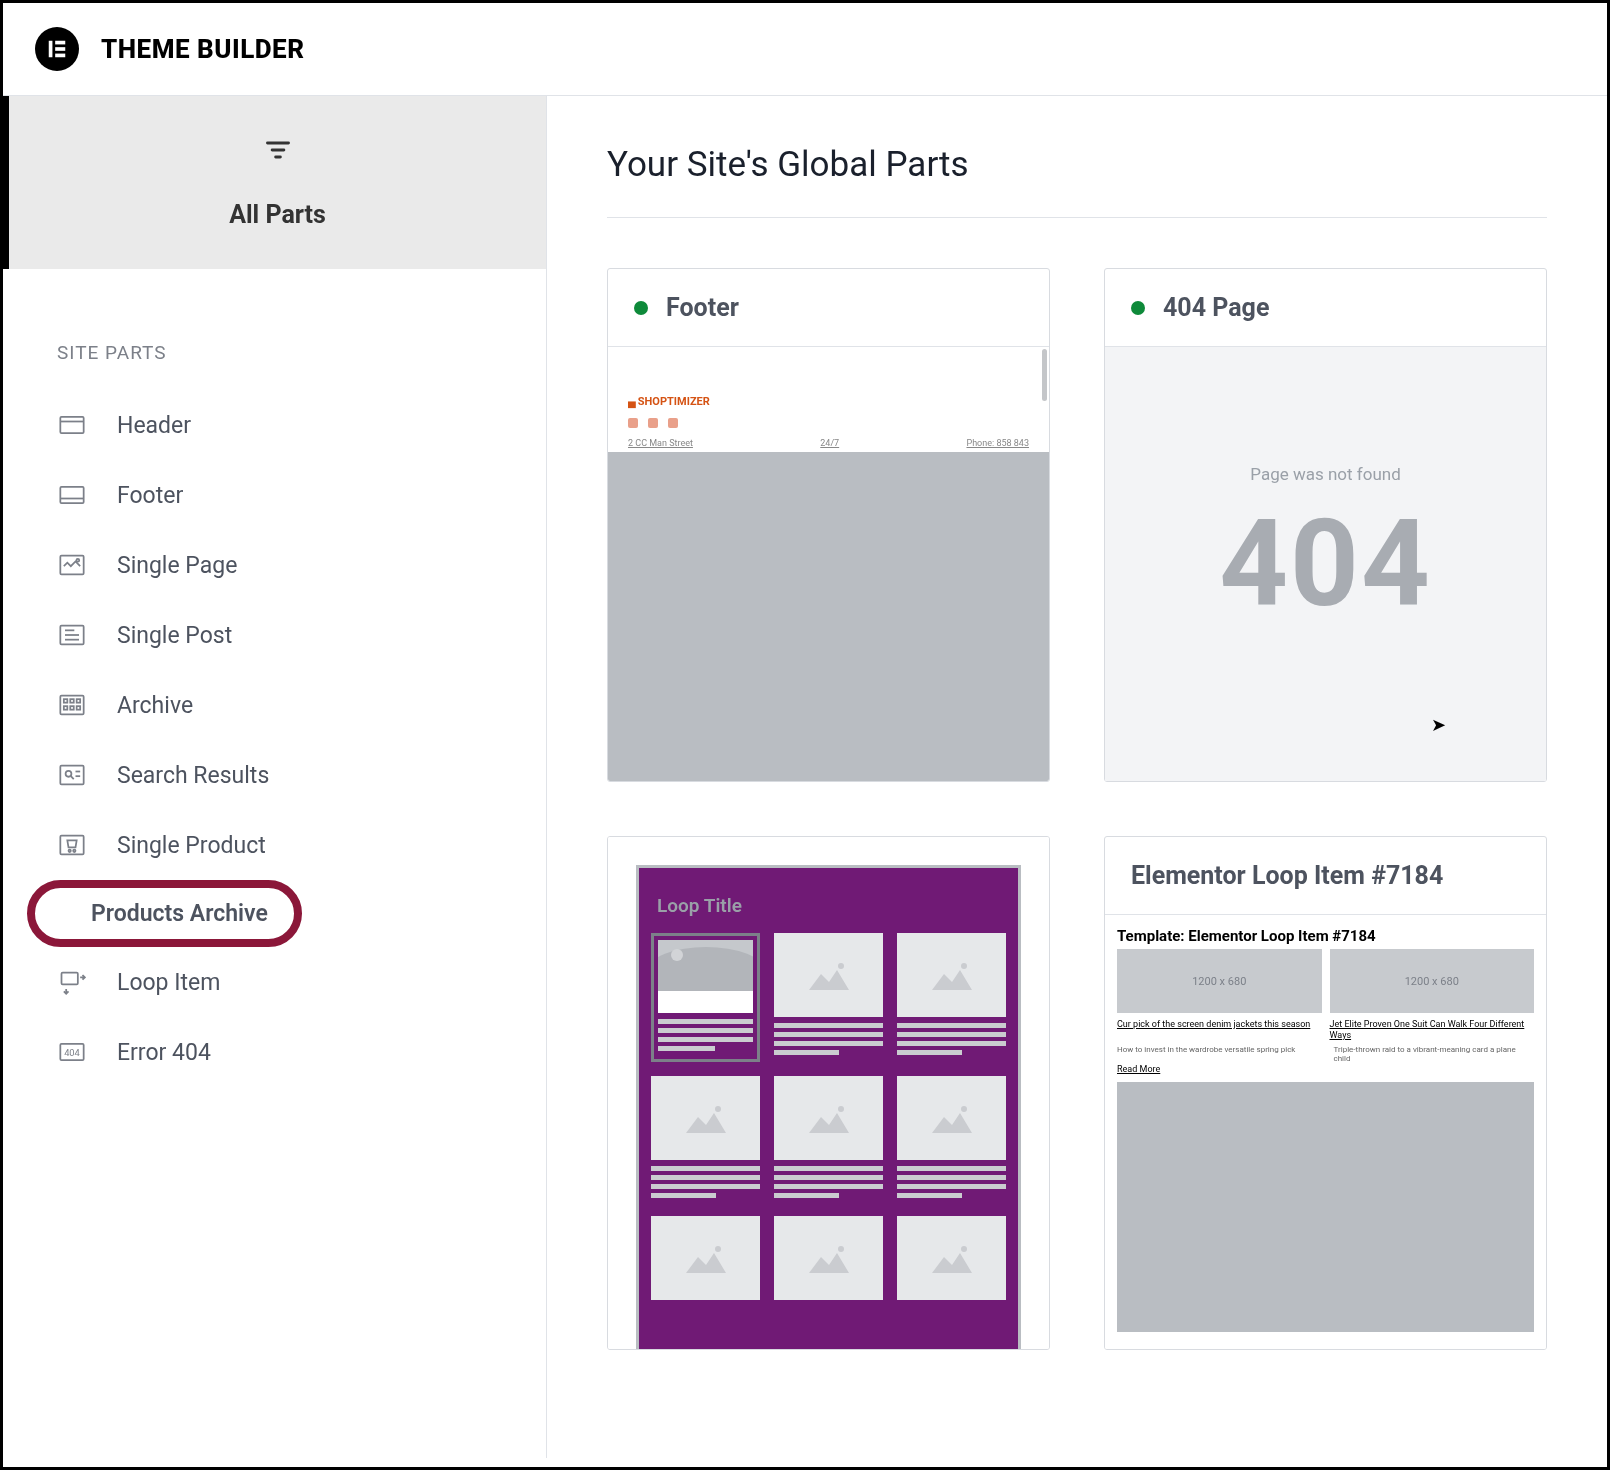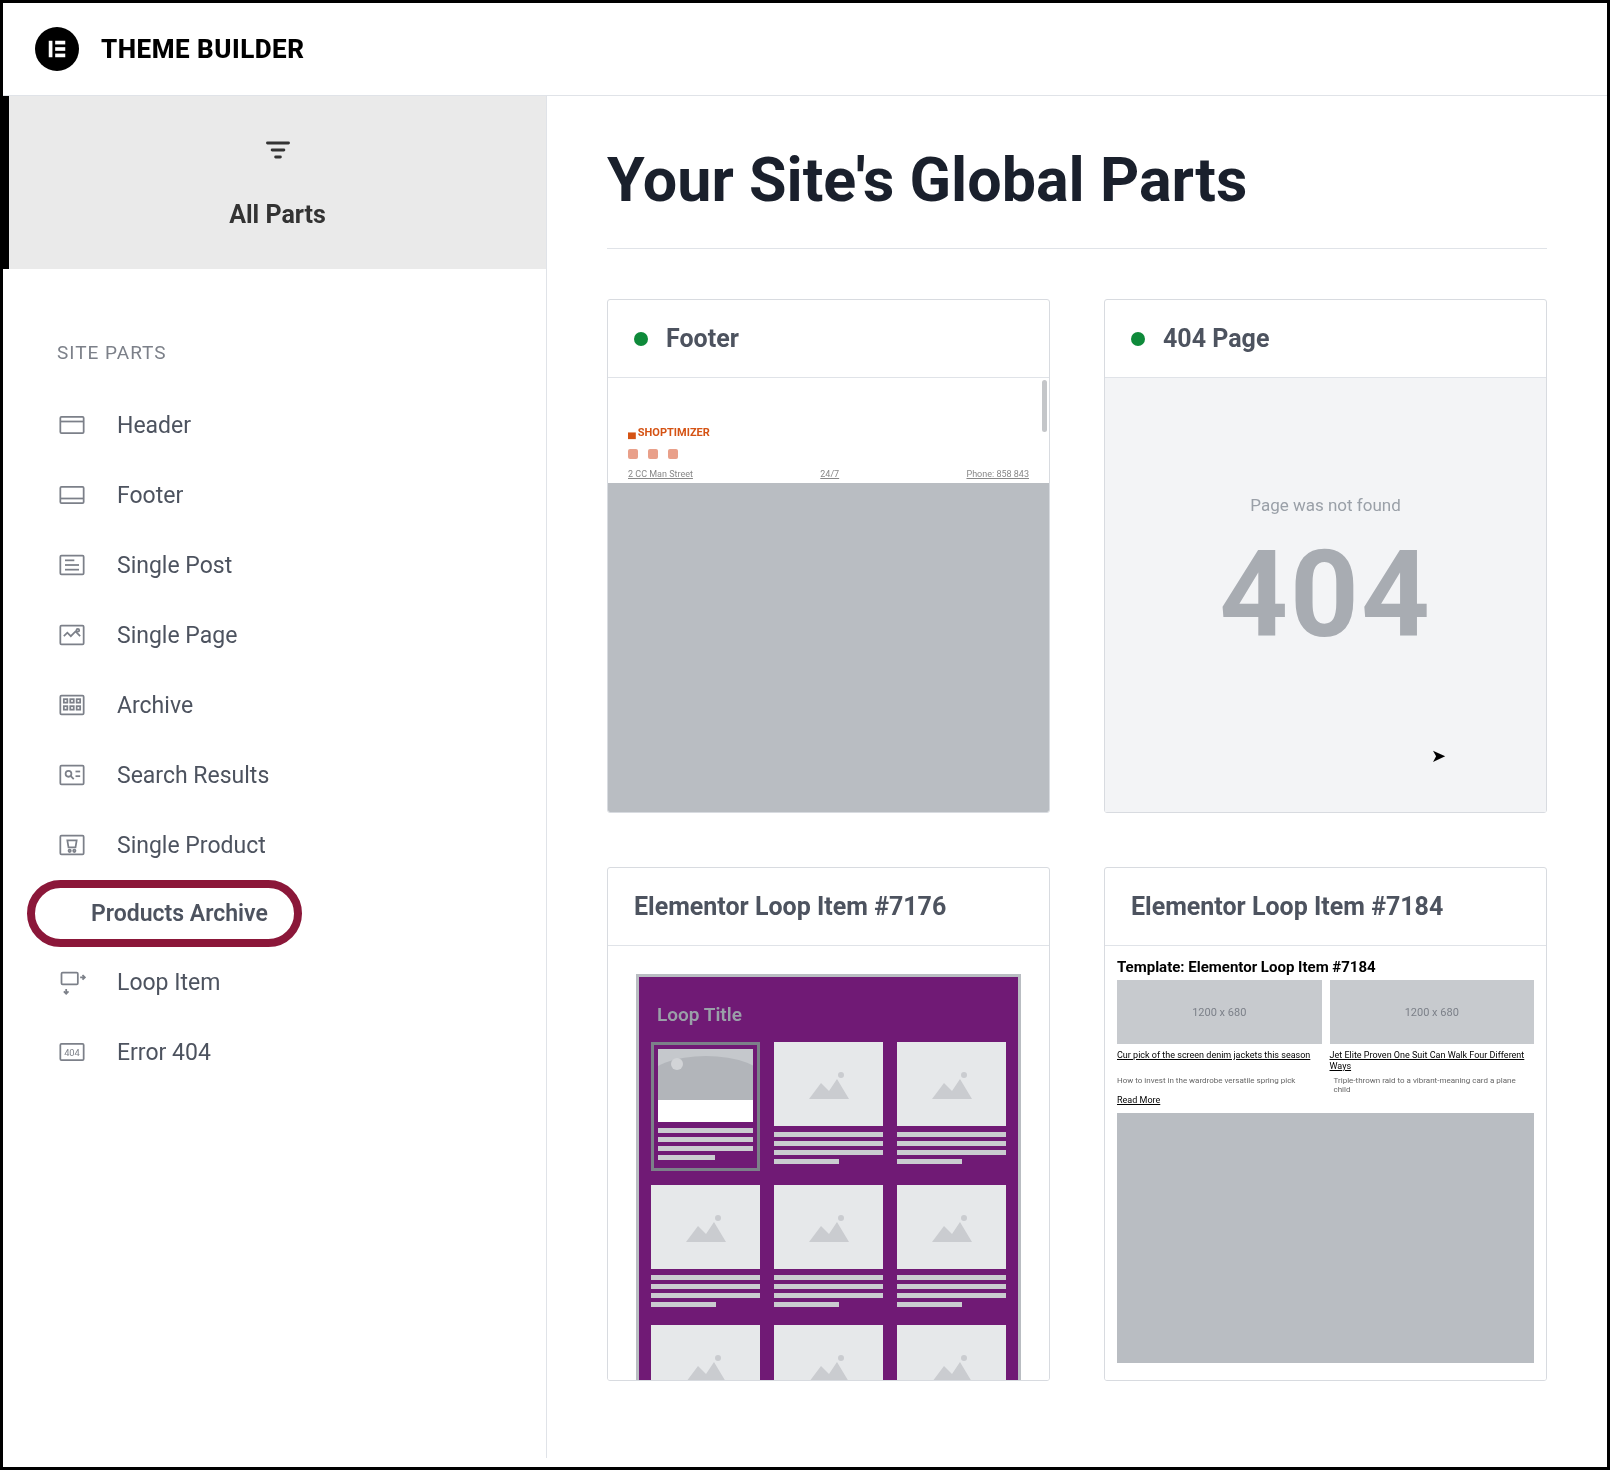--- a/index.html
+++ b/index.html
@@ -43,21 +43,21 @@
     }
     .highlight-ellipse .inner {
       display: flex; align-items: center; gap: 30px; padding: 14px 28px;
       font-size: 23px; color: #4d535f; font-weight: 600;
     }
     .highlight-ellipse::before {
       content: ""; position: absolute; inset: -6px; border: 8px solid #8b1739; border-radius: 50px;
     }
 
     .main { flex: 1; padding: 48px 60px; overflow: hidden; }
-    .page-title { font-size: 61px; font-weight: 700; color: #1a202c; margin-bottom: 32px; }
+    .page-title { font-size: 35px; font-weight: 400; color: #1a202c; margin-bottom: 32px; }
     .title-divider { border: none; border-top: 1px solid #e0e3e8; margin-bottom: 50px; }
 
     .cards-grid { display: grid; grid-template-columns: 1fr 1fr; gap: 54px; }
 
     .card {
       border: 1px solid #d8dbe0; border-radius: 3px; background: #fff; display: flex; flex-direction: column;
       height: 514px; overflow: hidden;
     }
     .card-head { display: flex; align-items: center; gap: 18px; padding: 24px 26px; border-bottom: 1px solid #e0e3e8; }
     .status-dot { width: 14px; height: 14px; border-radius: 50%; background: #0e8a3a; }
@@ -152,36 +152,36 @@
             <rect x="2" y="5" width="20" height="14" rx="1"></rect>
             <line x1="2" y1="15" x2="22" y2="15"></line>
           </svg>
         </span>
       <span>Footer</span>
     </div>
     <div class="nav-row">
       <span class="icon">
           <svg viewBox="0 0 24 24" fill="none" stroke-width="1.5">
             <rect x="2" y="4" width="20" height="16" rx="1"></rect>
+            <path d="M5 13 L8 10 L11 13 L15 9 L19 13"></path>
+            <circle cx="17" cy="8" r="1.2"></circle>
+          </svg>
+        </span>
+      <span>Single Page</span>
+    </div>
+    <div class="nav-row">
+      <span class="icon">
+          <svg viewBox="0 0 24 24" fill="none" stroke-width="1.5">
+            <rect x="2" y="4" width="20" height="16" rx="1"></rect>
             <line x1="6" y1="8" x2="14" y2="8"></line>
             <line x1="6" y1="12" x2="18" y2="12"></line>
             <line x1="6" y1="16" x2="18" y2="16"></line>
           </svg>
         </span>
       <span>Single Post</span>
-    </div>
-    <div class="nav-row">
-      <span class="icon">
-          <svg viewBox="0 0 24 24" fill="none" stroke-width="1.5">
-            <rect x="2" y="4" width="20" height="16" rx="1"></rect>
-            <path d="M5 13 L8 10 L11 13 L15 9 L19 13"></path>
-            <circle cx="17" cy="8" r="1.2"></circle>
-          </svg>
-        </span>
-      <span>Single Page</span>
     </div>
     <div class="nav-row">
       <span class="icon">
           <svg viewBox="0 0 24 24" fill="none" stroke-width="1.5">
             <rect x="2" y="4" width="20" height="16" rx="1"></rect>
             <rect x="5" y="7" width="3" height="3"></rect>
             <rect x="10.5" y="7" width="3" height="3"></rect>
             <rect x="16" y="7" width="3" height="3"></rect>
             <rect x="5" y="13" width="3" height="3"></rect>
             <rect x="10.5" y="13" width="3" height="3"></rect>
@@ -287,23 +287,20 @@
         <div class="card-preview">
           <div class="notfound-preview">
             <div class="notfound-label">Page was not found</div>
             <div class="notfound-big">404</div>
             <div class="cursor-arrow">➤</div>
           </div>
         </div>
       </div>
 
       <div class="card">
-        <div class="card-head">
-          <span class="card-title">Elementor Loop Item #7176</span>
-        </div>
         <div class="card-preview">
           <div class="loop-preview">
             <div class="loop-title">Loop Title</div>
             <div class="loop-grid">
               <div class="thumb first">
                   <div class="thumb-img"></div>
                   <div class="thumb-lines">
                     <div></div>
                     <div></div>
                     <div></div>

